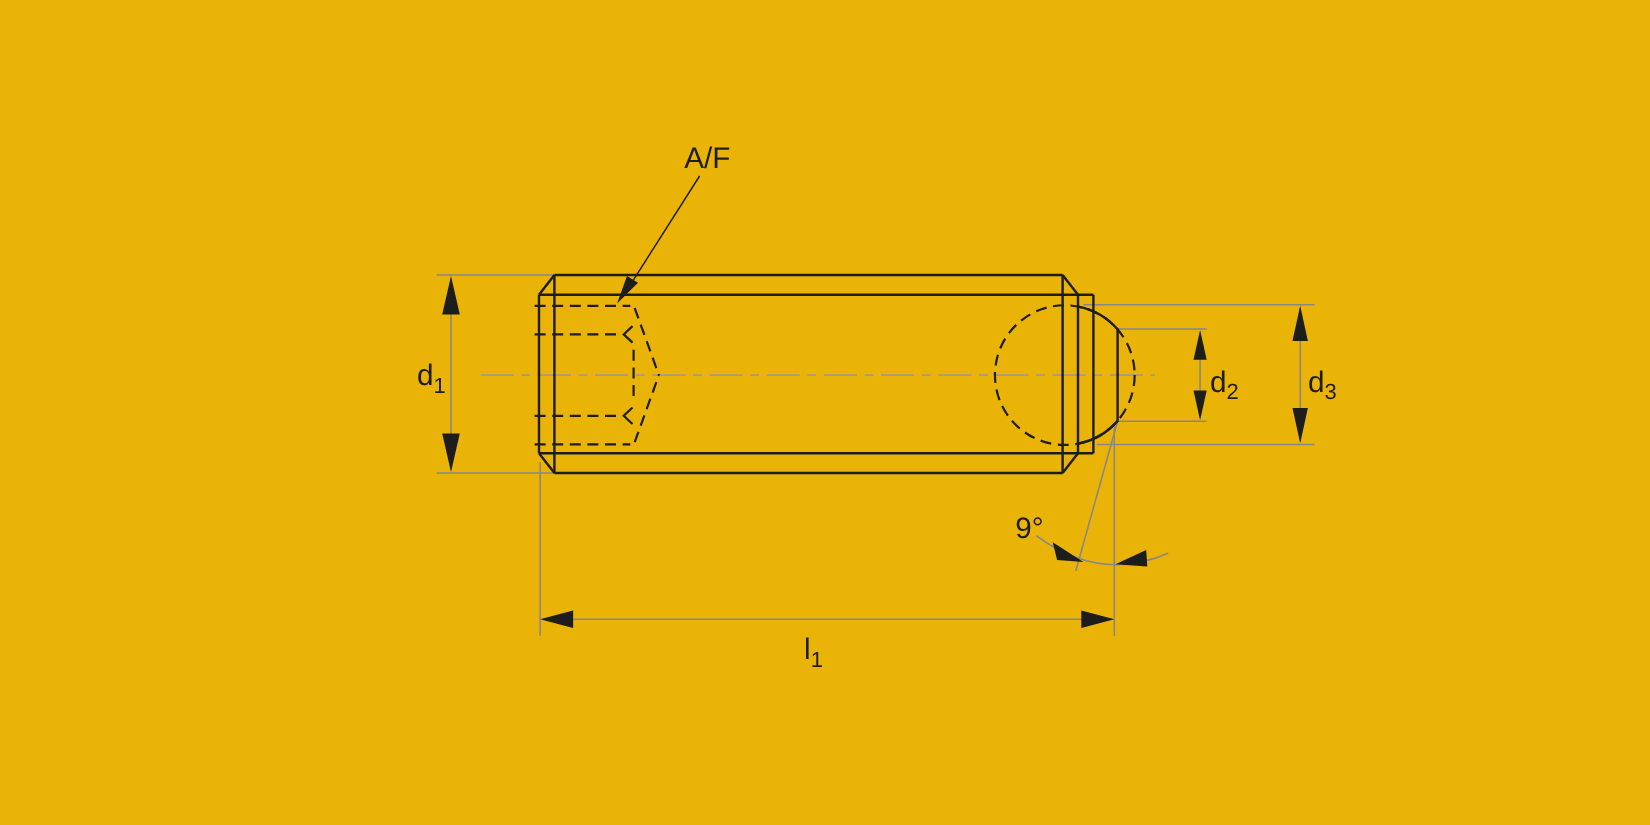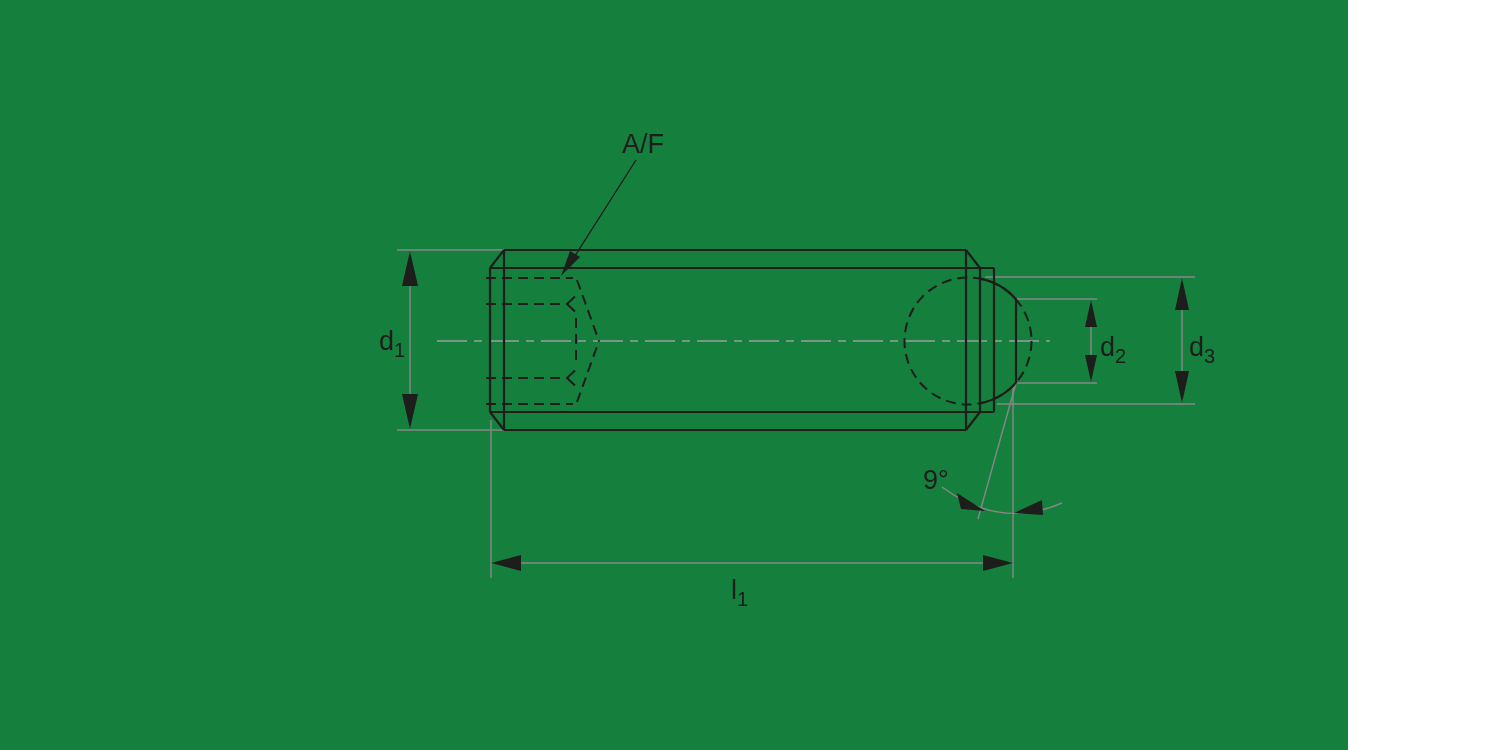--- a/index.html
+++ b/index.html
@@ -2,23 +2,23 @@
 <html><head>
 <meta charset="utf-8">
 <style>
   html, body {
     margin: 0;
     padding: 0;
     background: #ffffff;
   }
   .stage {
     position: relative;
-    width: 1348px;
+    width: 1500px;
     height: 750px;
-    background: #15803d;
+    background: #eab308;
     overflow: hidden;
   }
   svg {
     display: block;
   }
   text {
     font-family: "Liberation Sans", sans-serif;
     font-size: 27px;
   }
   .sub {

